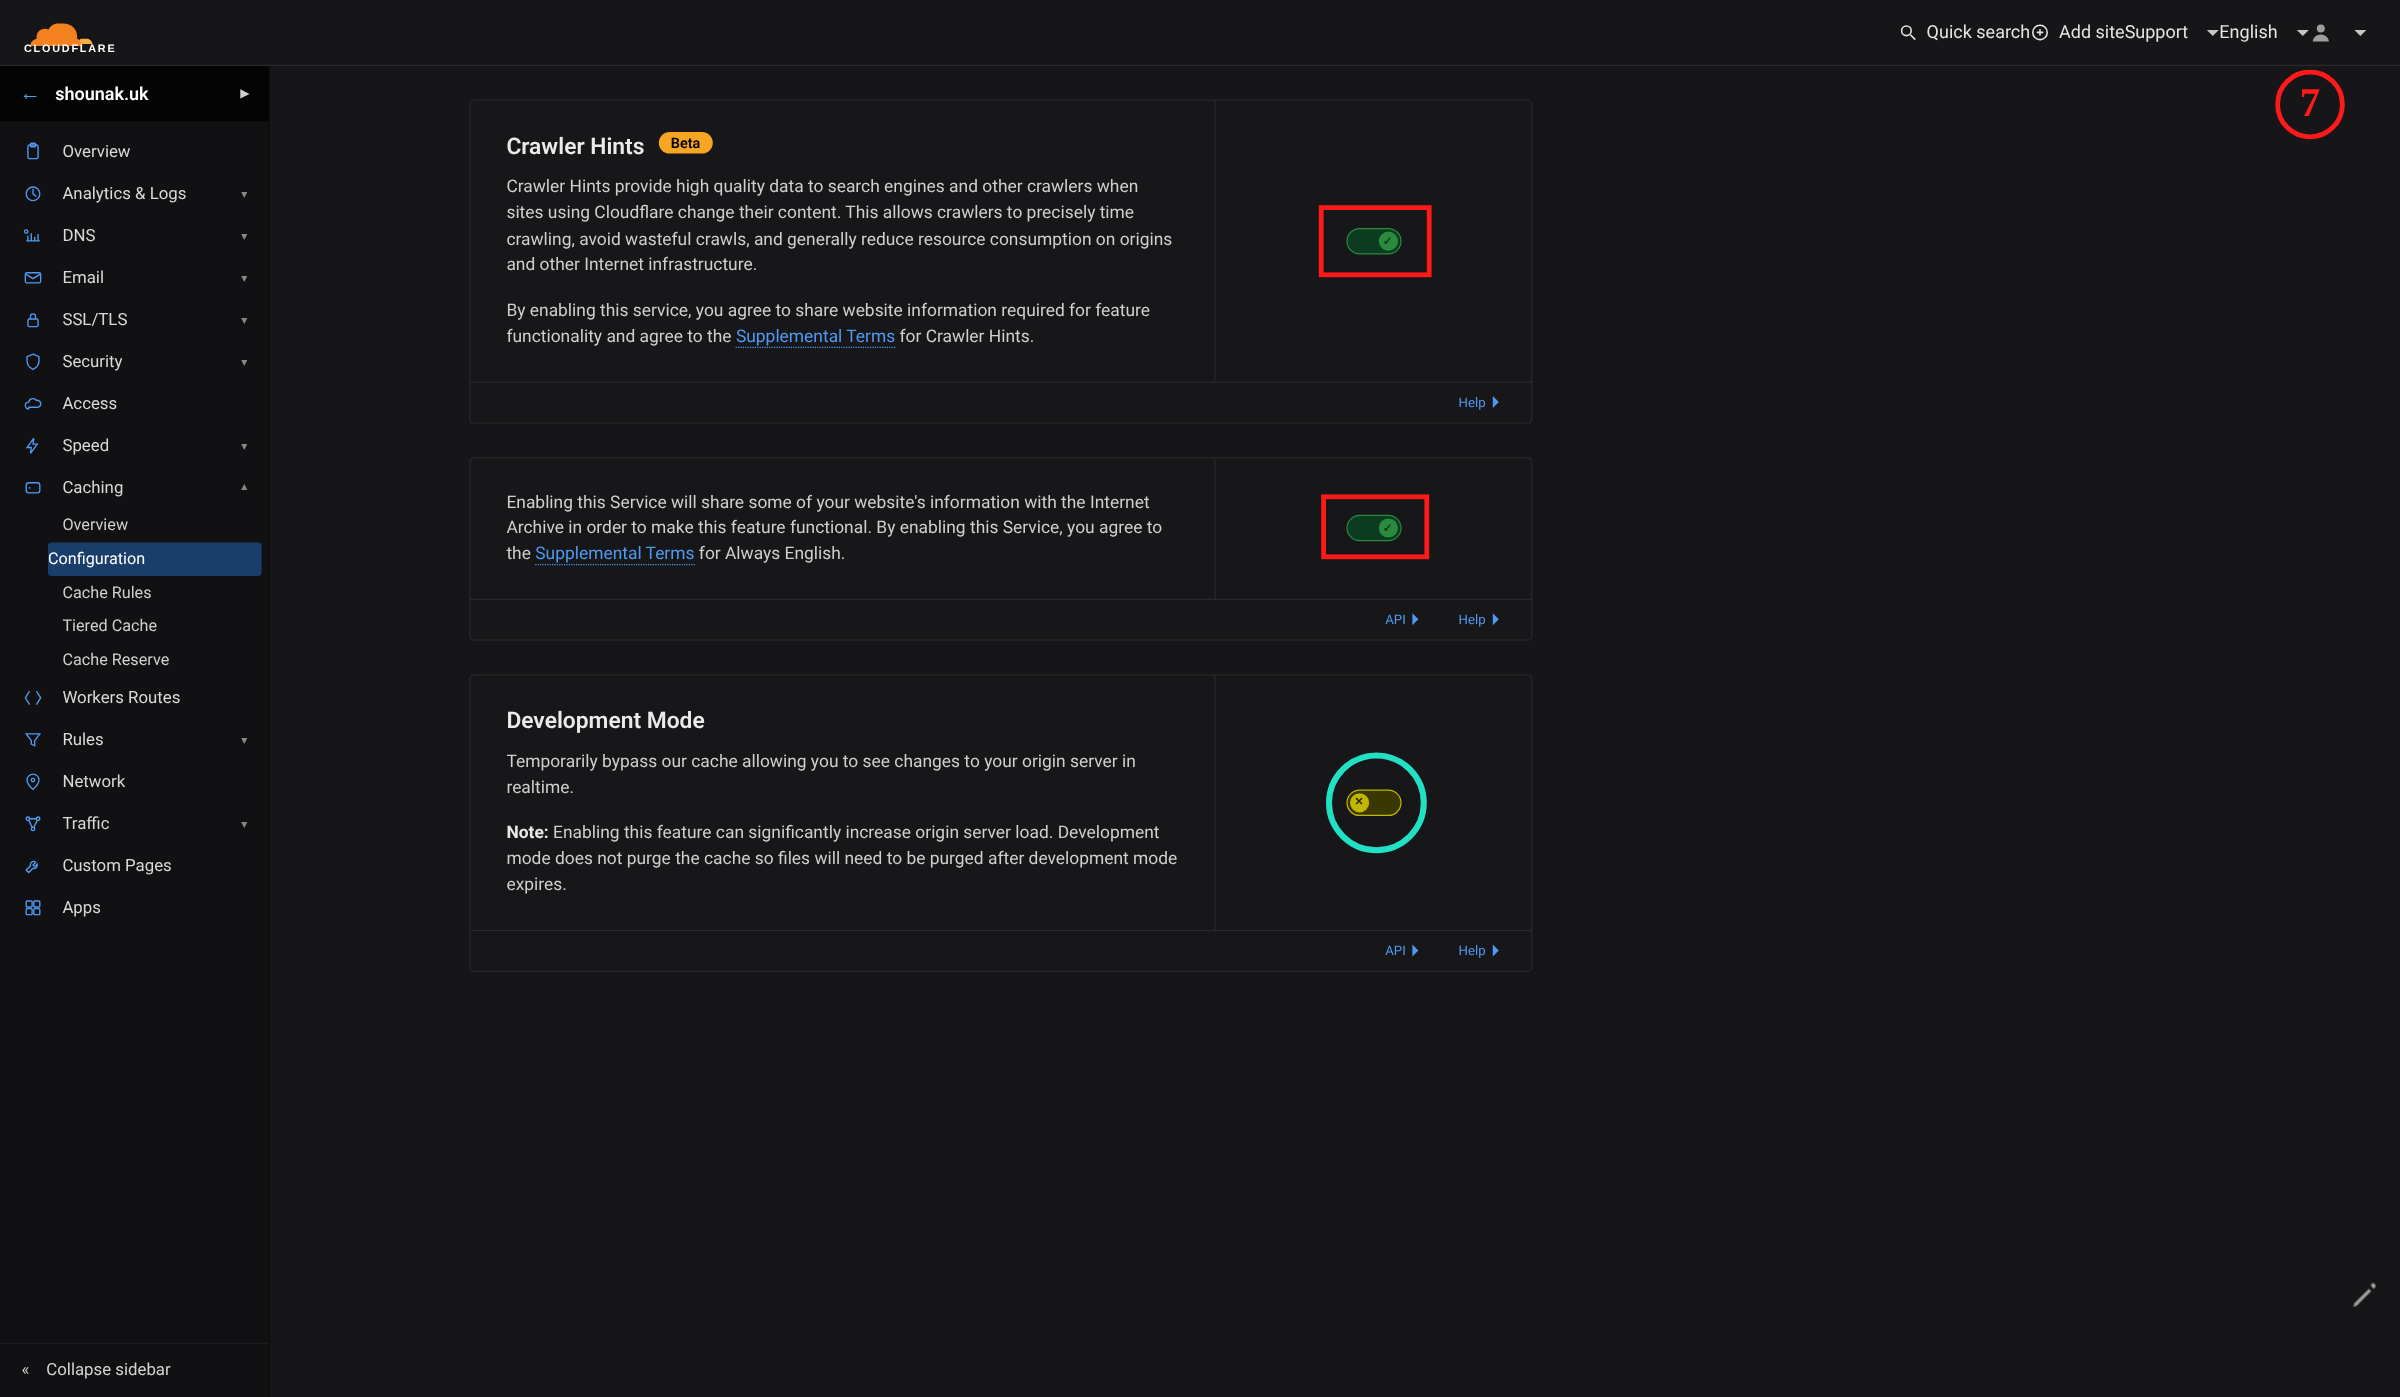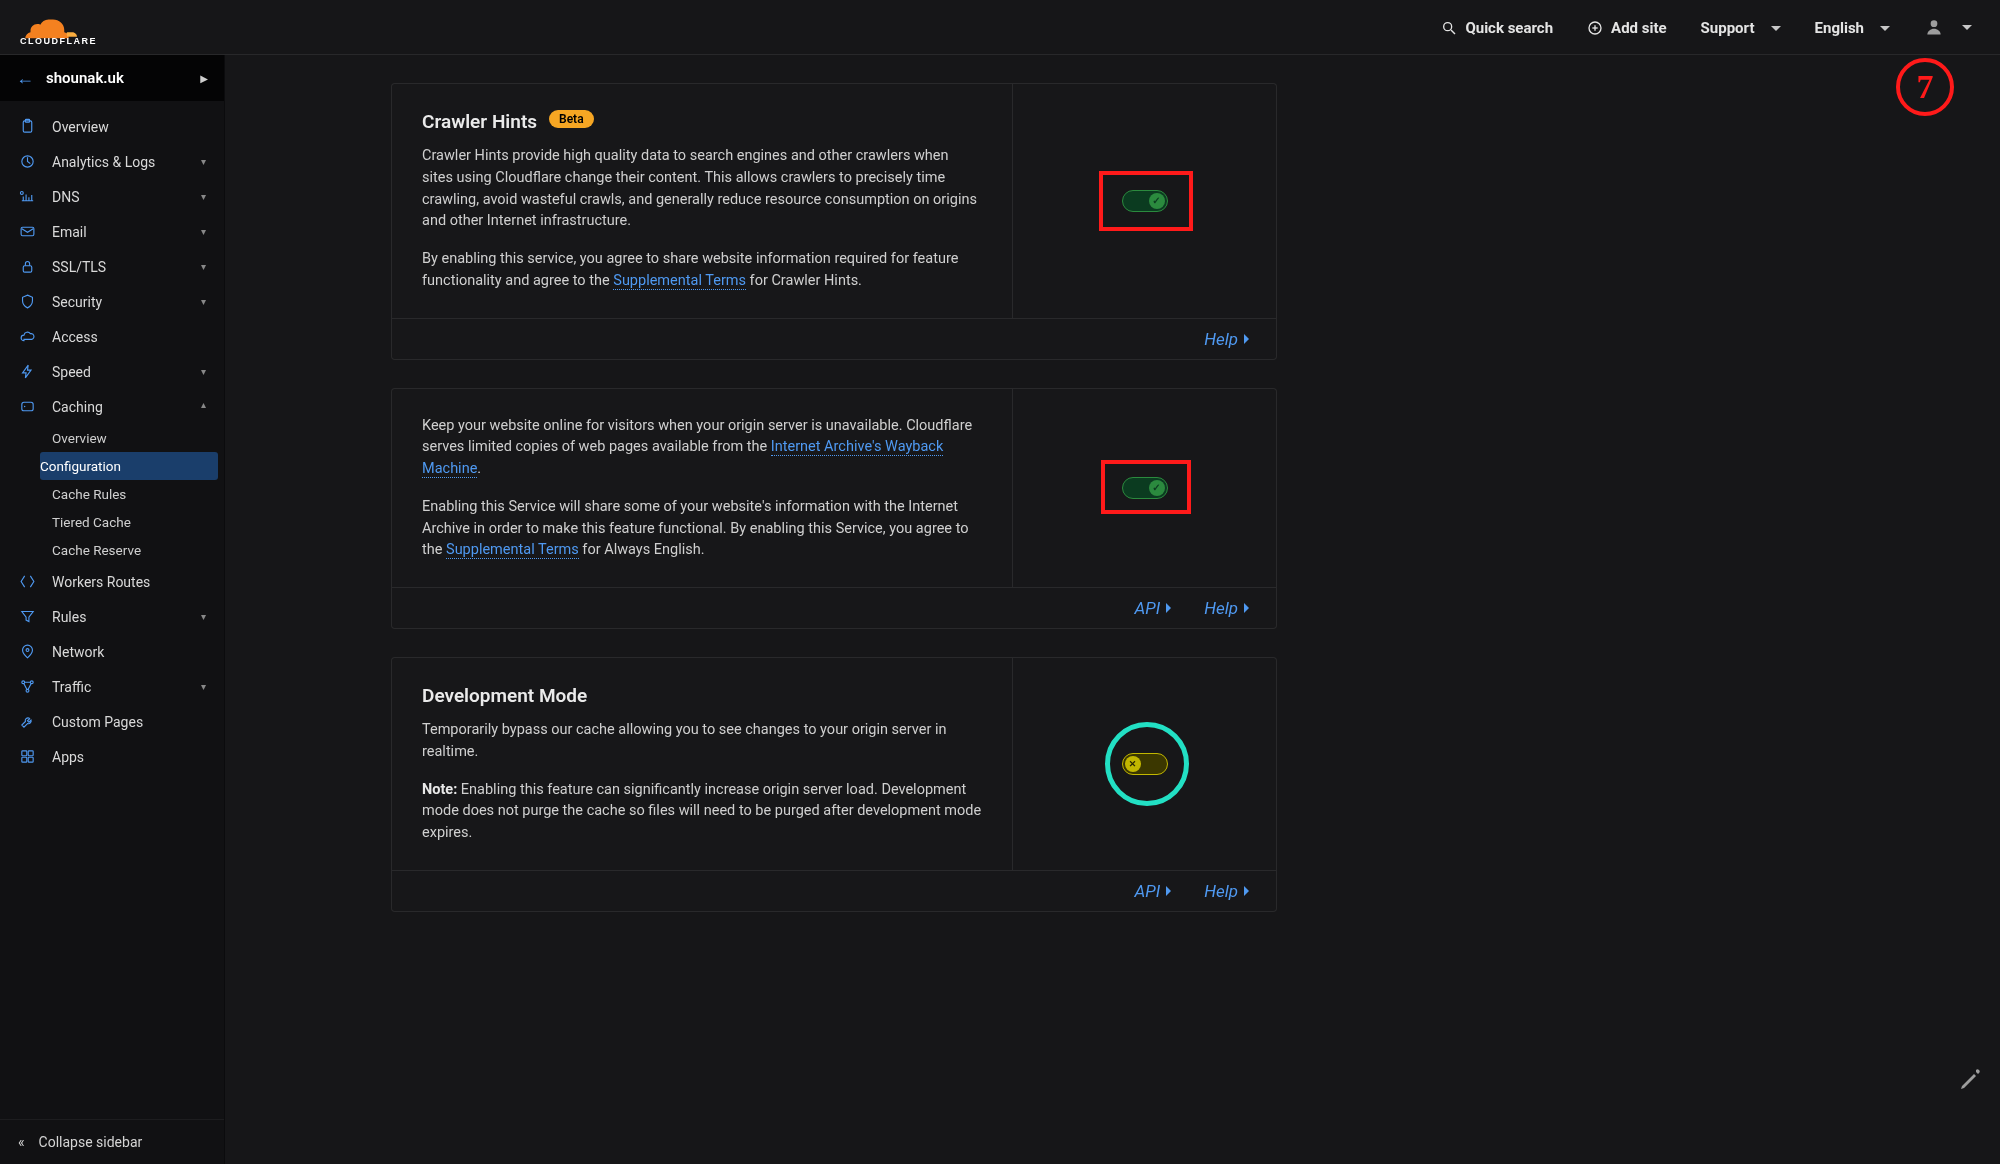--- a/index.html
+++ b/index.html
@@ -34,21 +34,21 @@
   .topbar{
     position:fixed;top:0;left:0;right:0;height:55px;
     display:flex;align-items:center;justify-content:space-between;
     padding:0 28px 0 20px;
     background:var(--bg);
     border-bottom:1px solid var(--border);
     z-index:50;
   }
   .logo{display:flex;align-items:center;gap:6px;}
   .logo svg{height:36px;}
-  .topbar-right{display:flex;align-items:flex-end;gap:34px;font-weight:bold;}
+  .topbar-right{display:flex;align-items:center;}
   .top-item{display:flex;align-items:center;gap:8px;color:#e4e4e4;cursor:pointer;font-size:15px;}
   .top-item svg{width:16px;height:16px;fill:#e4e4e4;}
   .caret-down::after{content:"";display:inline-block;margin-left:8px;border:5px solid transparent;border-top-color:#c7c7c7;transform:translateY(3px);}
   .avatar-wrap{display:flex;align-items:center;gap:10px;}
   .avatar-wrap svg{width:20px;height:20px;fill:#9d9d9d;}
 
   
   .sidebar{
     position:fixed;top:55px;left:0;bottom:0;width:225px;
     background:#111113;
@@ -113,21 +113,21 @@
   .card-desc{color:#cfcfcf;font-size:14.5px;line-height:1.5;}
   .card-desc p{margin:0 0 16px 0;}
   .card-desc p:last-child{margin-bottom:0;}
   .card-desc a{color:var(--link);text-decoration:none;border-bottom:1px dotted var(--link);}
   .card-desc strong{color:#e8e8e8;}
   .card-footer{
     border-top:1px solid var(--border);
     display:flex;justify-content:flex-end;align-items:center;gap:28px;
     padding:10px 22px;
   }
-  .footer-link{color:var(--link);font-size:17px;display:flex;align-items:center;gap:4px;cursor:pointer;font-style:italic;}
+  .footer-link{color:var(--link);font-size:11px;display:flex;align-items:center;gap:4px;cursor:pointer;}
   .footer-link::after{content:"";border:5px solid transparent;border-left-color:var(--link);margin-left:2px;}
 
   
   .toggle{
     width:46px;height:22px;border-radius:20px;
     position:relative;border:1px solid rgba(255,255,255,0.2);
     background:#222;cursor:pointer;
   }
   .toggle .knob{
     position:absolute;top:2px;width:16px;height:16px;border-radius:50%;
@@ -392,21 +392,20 @@
     </div>
     <div class="card-footer">
       <span class="footer-link">Help</span>
     </div>
   </div>
 
   <div class="card">
     <div class="card-body">
       <div class="card-text">
         <div class="card-desc">
-          <p><span>Keep your website online for visitors when your origin server is unavailable. Cloudflare serves limited copies of web pages available from the </span><a>Internet Archive's Wayback Machine</a><span>.</span></p>
           <p><span>Enabling this Service will share some of your website's information with the Internet Archive in order to make this feature functional. By enabling this Service, you agree to the </span><a>Supplemental Terms</a><span> for Always English.</span></p>
         </div>
       </div>
       <div class="card-side">
         <div class="toggle on">
             <div class="knob"></div>
           </div>
         <div class="anno-red" style="left:88px;top:calc(50% - 28px);width:90px;height:54px;"></div>
       </div>
     </div>

